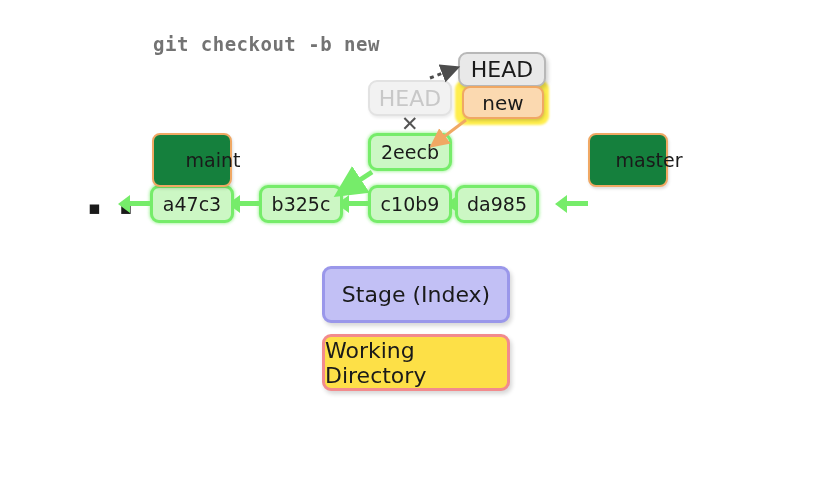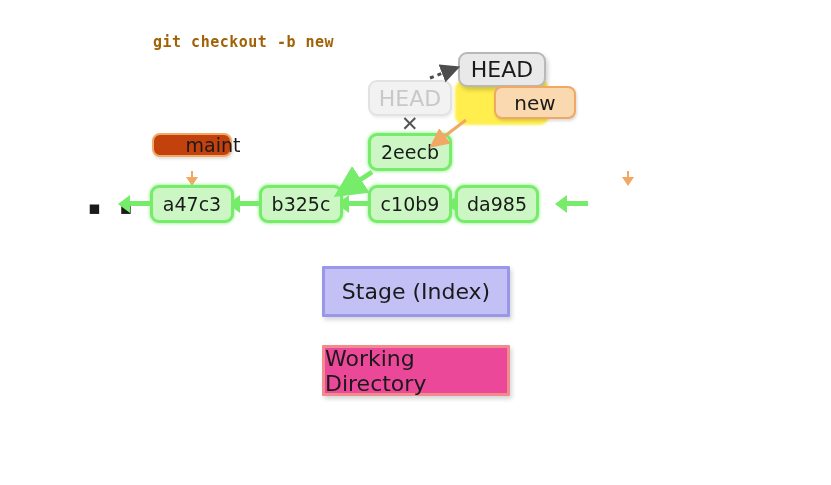--- a/index.html
+++ b/index.html
@@ -17,23 +17,23 @@
     background: #ffffff;
     overflow: hidden;
   }
 
   
   .cmd-title {
     position: absolute;
     left: 153px;
     top: 33px;
     font-family: "DejaVu Sans Mono", monospace;
-    font-size: 15px;
+    font-size: 19px;
     font-weight: 700;
-    color: #a16207;
+    color: #737373;
     letter-spacing: 0.5px;
     white-space: pre;
   }
 
   
   .box {
     position: absolute;
     box-sizing: border-box;
     display: flex;
     align-items: center;
@@ -49,27 +49,27 @@
     border-radius: 9px;
     color: #1a1a1a;
     font-size: 19px;
     width: 84px;
     height: 38px;
     box-shadow: 0 0 3px 1px rgba(118,236,106,0.55);
   }
 
   
   .branch {
-    background: #c2410c;
+    background: #15803d;
     border: 2px solid #f0a864;
     border-radius: 8px;
     color: #1a1a1a;
     font-size: 19px;
     width: 80px;
-    height: 24px;
+    height: 54px;
     box-shadow: 1px 2px 3px rgba(0,0,0,0.13);
     padding-left: 42px;
   }
 
   
   .head-solid {
     background: #e9e9e9;
     border: 2px solid #b8b8b8;
     border-radius: 9px;
     color: #1a1a1a;
@@ -103,21 +103,20 @@
     border: 2px solid #f0a864;
     border-radius: 8px;
     color: #1a1a1a;
     font-size: 20px;
     left: 462px;
     top: 86px;
     width: 82px;
     height: 33px;
     z-index: 7;
     box-shadow: 1px 2px 3px rgba(0,0,0,0.15);
-    margin-left: 32px;
   }
 
   
   .yellow-glow {
     position: absolute;
     left: 455px;
     top: 80px;
     width: 94px;
     height: 45px;
     background: #ffee4d;
@@ -126,36 +125,36 @@
     filter: blur(1px);
   }
 
   
   .panel {
     position: absolute;
     box-sizing: border-box;
     display: flex;
     align-items: center;
     justify-content: center;
-    border-radius: 1px;
+    border-radius: 9px;
     font-size: 22px;
     color: #1a1a1a;
     left: 322px;
     width: 188px;
-    height: 51px;
+    height: 57px;
     box-shadow: 2px 3px 4px rgba(0,0,0,0.16);
   }
   .panel-stage {
     top: 266px;
     background: #c2c0f5;
     border: 3px solid #9a97ea;
   }
   .panel-wd {
-    top: 345px;
-    background: #ec4899;
+    top: 334px;
+    background: #fde047;
     border: 3px solid #f28b8d;
     justify-content: center;
   }
 
   
   .hline {
     position: absolute;
     height: 5px;
     background: #76ec6a;
   }
@@ -267,20 +266,23 @@
   <div class="box commit" style="left:455px; top:185px;">
     <span>da985</span>
   </div>
   <div class="box commit" style="left:368px; top:133px;">
     <span>2eecb</span>
   </div>
 
   <div class="box branch" style="left:152px; top:133px;">
     <span>maint</span>
   </div>
+  <div class="box branch" style="left:588px; top:133px;">
+    <span>master</span>
+  </div>
 
   <div class="box head-ghost">
     <span>HEAD</span>
   </div>
 
   <div class="xmark">✕</div>
 
   <div class="yellow-glow"></div>
 
   <div class="box head-solid">

